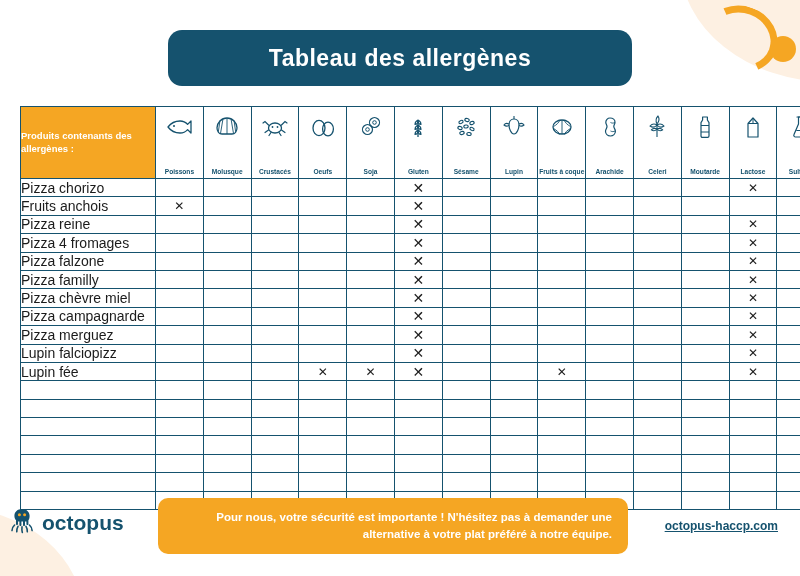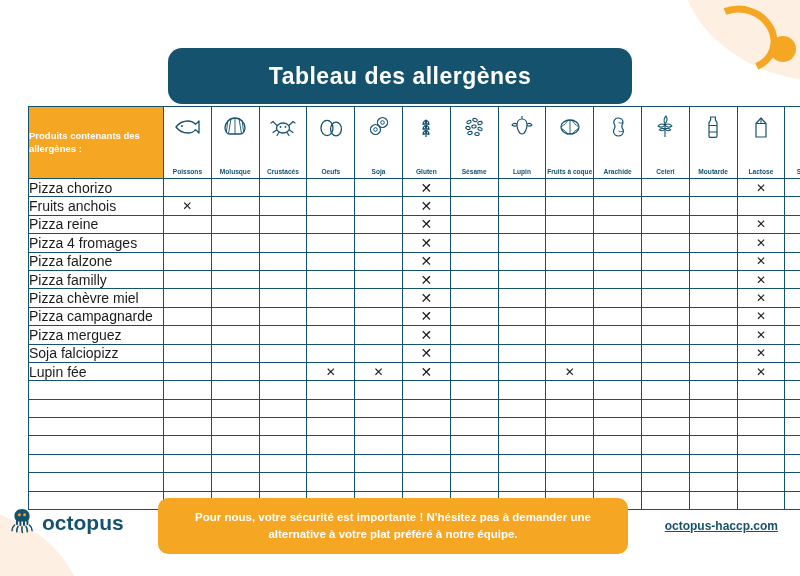--- a/index.html
+++ b/index.html
@@ -46,37 +46,37 @@
     position: absolute;
     bottom: -42px; left: -46px;
     width: 130px; height: 110px;
     background: #fdf0e2;
     border-radius: 0 100% 0 0;
   }
 
   
   .title-banner {
     position: absolute;
-    left: 168px; top: 48px;
+    left: 168px; top: 30px;
     width: 464px; height: 56px;
     background: #15526e;
     border-radius: 14px;
     display: flex; align-items: center; justify-content: center;
   }
   .title-banner .title-text {
     color: #ffffff;
     font-size: 23px;
     font-weight: bold;
     letter-spacing: 0.5px;
   }
 
   
   .table-wrap {
     position: absolute;
-    left: 28px; top: 106px;
+    left: 20px; top: 106px;
     width: 762px;
   }
   table.allergen-table {
     border-collapse: collapse;
     width: 762px;
     table-layout: fixed;
   }
   table.allergen-table th, table.allergen-table td {
     border: 1px solid #15526e;
     padding: 0;
@@ -155,21 +155,21 @@
     width: 470px; height: 56px;
     background: #f5a623;
     border-radius: 10px;
     display: flex; align-items: center; justify-content: center;
     padding: 4px 16px;
   }
   .footer-banner .footer-text {
     color: #ffffff;
     font-size: 11.5px;
     font-weight: bold;
-    text-align: center;
+    text-align: right;
     line-height: 1.5;
   }
   .footer-site {
     position: absolute;
     right: 22px; bottom: 43px;
     color: #15526e;
     font-size: 12px;
     font-weight: bold;
   }
 </style>
@@ -509,21 +509,21 @@
             <td class="mark-cell"></td>
             <td class="mark-cell"></td>
             <td class="mark-cell"></td>
             <td class="mark-cell"></td>
             <td class="mark-cell"></td>
             <td class="mark-cell"></td>
             <td class="mark-cell">✕</td>
             <td class="mark-cell"></td>
           </tr>
           <tr>
-            <td class="product-cell">Soja falciopizz</td>
+            <td class="product-cell">Lupin falciopizz</td>
             <td class="mark-cell"></td>
             <td class="mark-cell"></td>
             <td class="mark-cell"></td>
             <td class="mark-cell"></td>
             <td class="mark-cell"></td>
             <td class="mark-cell big">✕</td>
             <td class="mark-cell"></td>
             <td class="mark-cell"></td>
             <td class="mark-cell"></td>
             <td class="mark-cell"></td>

